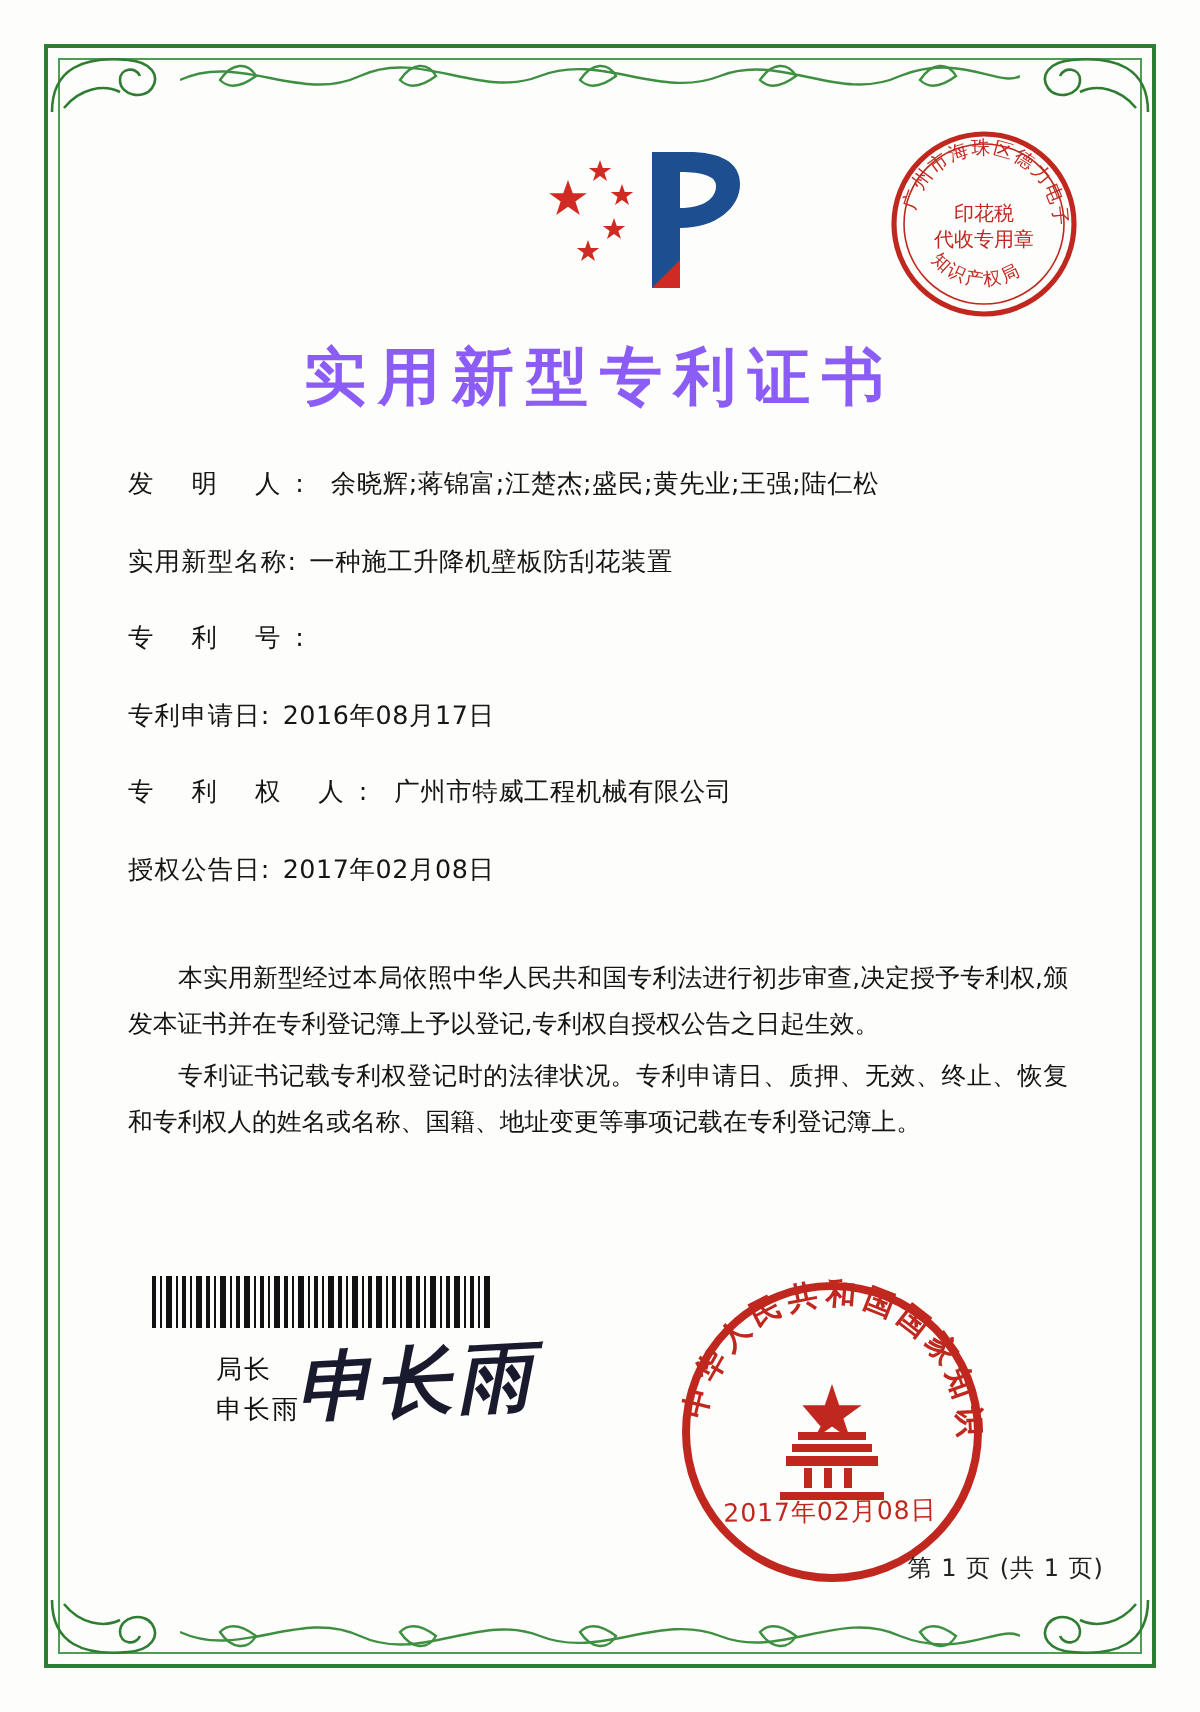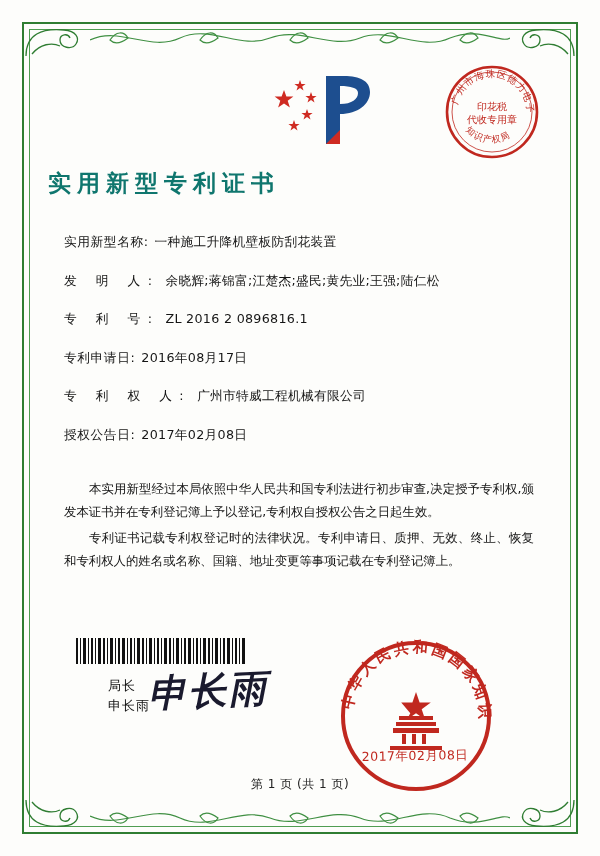--- a/index.html
+++ b/index.html
@@ -105,24 +105,25 @@
     top: 0px;
     width: 108px;
     height: 108px;
   }
 
   .title {
     position: absolute;
     left: 0;
     top: 110px;
     width: 504px;
-    font-size: 23px;
+    text-align: center;
+    font-size: 31px;
     font-weight: bold;
     letter-spacing: 6px;
-    color: #0f766e;
+    color: #8b5cf6;
     font-family: "DejaVu Sans", sans-serif;
   }
 
   .fields {
     position: absolute;
     left: 16px;
     top: 176px;
     width: 470px;
   }
   .field-row {
@@ -214,21 +215,21 @@
     font-family: "DejaVu Sans", sans-serif;
     letter-spacing: 0.5px;
     transform: rotate(-1deg);
   }
 
   .footer {
     position: absolute;
     left: 0;
     top: 718px;
     width: 504px;
-    text-align: center;
+    text-align: right;
     font-size: 12px;
     font-family: "DejaVu Sans", sans-serif;
     color: #222;
     letter-spacing: 0.5px;
   }
 </style>
 </head>
 <body>
 
 <div class="page">
@@ -310,30 +311,29 @@
       <path id="seal-top-arc2" d="M 22 62 A 34 34 0 0 0 86 62" fill="none"></path>
       <text font-size="9" fill="#c0281f" font-family="DejaVu Sans, sans-serif" letter-spacing="1">
         <textPath href="#seal-top-arc2" startOffset="14%">知识产权局</textPath>
       </text>
     </svg>
 
     <div class="title">实用新型专利证书</div>
 
     <div class="fields">
       <div class="field-row">
+        <span class="field-label spaced">发 明 人:</span>
+        <span class="field-value">余晓辉;蒋锦富;江楚杰;盛民;黄先业;王强;陆仁松</span>
+      </div>
+      <div class="field-row">
         <span class="field-label">实用新型名称:</span>
         <span class="field-value">一种施工升降机壁板防刮花装置</span>
       </div>
       <div class="field-row">
-        <span class="field-label spaced">发 明 人:</span>
-        <span class="field-value">余晓辉;蒋锦富;江楚杰;盛民;黄先业;王强;陆仁松</span>
-      </div>
-      <div class="field-row">
         <span class="field-label spaced">专 利 号:</span>
-        <span class="field-value">ZL 2016 2 0896816.1</span>
       </div>
       <div class="field-row">
         <span class="field-label">专利申请日:</span>
         <span class="field-value">2016年08月17日</span>
       </div>
       <div class="field-row">
         <span class="field-label spaced">专 利 权 人:</span>
         <span class="field-value">广州市特威工程机械有限公司</span>
       </div>
       <div class="field-row tight">

